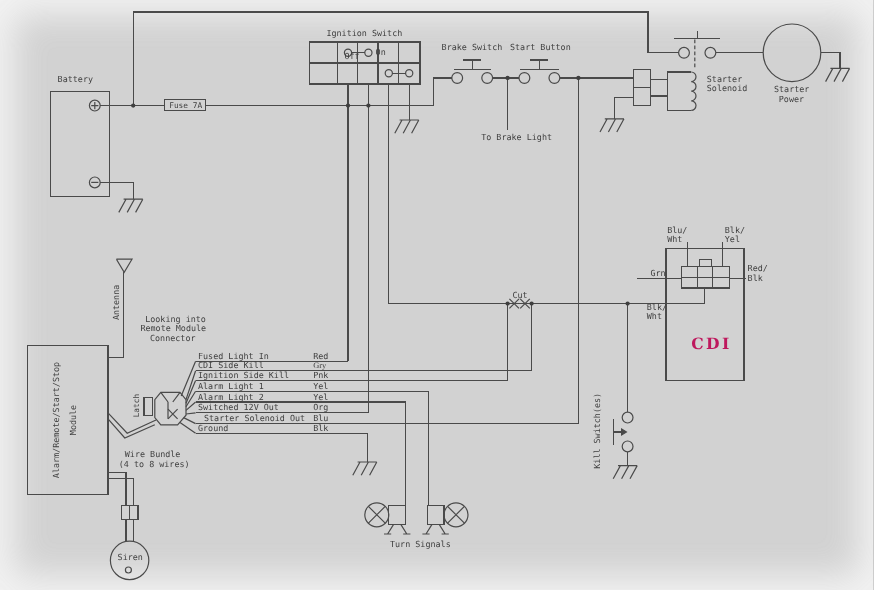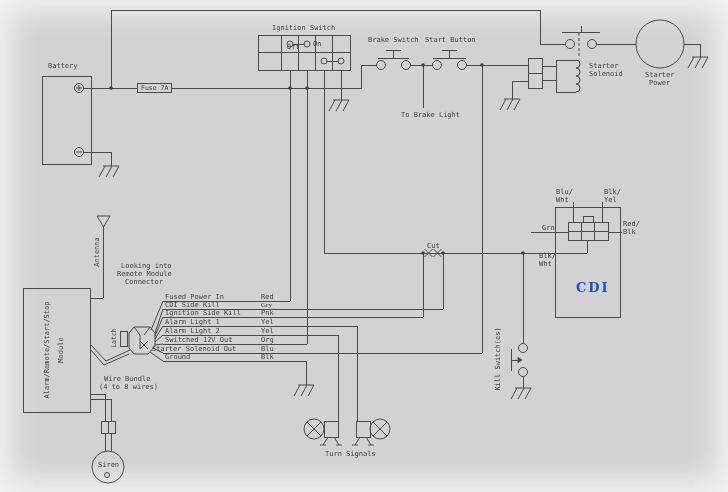--- a/index.html
+++ b/index.html
@@ -6,21 +6,21 @@
   #screen{
     position:relative;width:728px;height:492px;overflow:hidden;
     background:#d2d2d2;
     box-shadow:inset 0 0 28px 12px rgba(248,248,248,.85);
     font-family:"DejaVu Sans Mono",monospace;
   }
   .lbl{position:absolute;font:7px "DejaVu Sans Mono",monospace;color:#3f3f3f;white-space:nowrap;line-height:8px;}
   .vlbl{position:absolute;font:7px "DejaVu Sans Mono",monospace;color:#3f3f3f;white-space:nowrap;line-height:8px;
         transform:translate(-50%,-50%) rotate(-90deg);}
   .small{font-size:6.5px;}
-  .big{font:bold 13px "DejaVu Serif",serif;color:#1d4ed8;letter-spacing:2px;}
+  .big{font:bold 13px "DejaVu Serif",serif;color:#be185d;letter-spacing:2px;}
   svg{position:absolute;left:0;top:0;}
 </style>
 </head>
 <body>
 
 <div id="screen">
 
 <svg width="728" height="492" viewBox="0 0 728 492">
 
   <g stroke="#4a4a4a" fill="none" stroke-width="1" shape-rendering="crispEdges">
@@ -182,27 +182,27 @@
 <div class="lbl" style="left:121px;top:262px;">Looking into</div>
 <div class="lbl" style="left:117px;top:270px;">Remote Module</div>
 <div class="lbl" style="left:125px;top:278px;">Connector</div>
 
 <div class="lbl" style="left:104px;top:375px;">Wire Bundle</div>
 <div class="lbl" style="left:99px;top:383px;">(4 to 8 wires)</div>
 
 <div class="lbl" style="left:98px;top:461px;">Siren</div>
 <div class="lbl" style="left:325px;top:450px;">Turn Signals</div>
 
-<div class="lbl" style="left:165px;top:293px;">Fused Power In</div>
+<div class="lbl" style="left:165px;top:293px;">Fused Light In</div>
 <div class="lbl" style="left:165px;top:301px;">CDI Side Kill</div>
 <div class="lbl" style="left:165px;top:309px;">Ignition Side Kill</div>
 <div class="lbl" style="left:165px;top:318px;">Alarm Light 1</div>
 <div class="lbl" style="left:165px;top:327px;">Alarm Light 2</div>
 <div class="lbl" style="left:165px;top:336px;">Switched 12V Out</div>
-<div class="lbl" style="left:152px;top:345px;">Starter Solenoid Out</div>
+<div class="lbl" style="left:170px;top:345px;">Starter Solenoid Out</div>
 <div class="lbl" style="left:165px;top:353px;">Ground</div>
 
 <div class="lbl" style="left:261px;top:293px;">Red</div>
 <div class="lbl" style="left:261px;top:301px;font-family:Liberation Serif, serif;">Gry</div>
 <div class="lbl" style="left:261px;top:309px;">Pnk</div>
 <div class="lbl" style="left:261px;top:318px;">Yel</div>
 <div class="lbl" style="left:261px;top:327px;">Yel</div>
 <div class="lbl" style="left:261px;top:336px;">Org</div>
 <div class="lbl" style="left:261px;top:345px;">Blu</div>
 <div class="lbl" style="left:261px;top:353px;">Blk</div>

